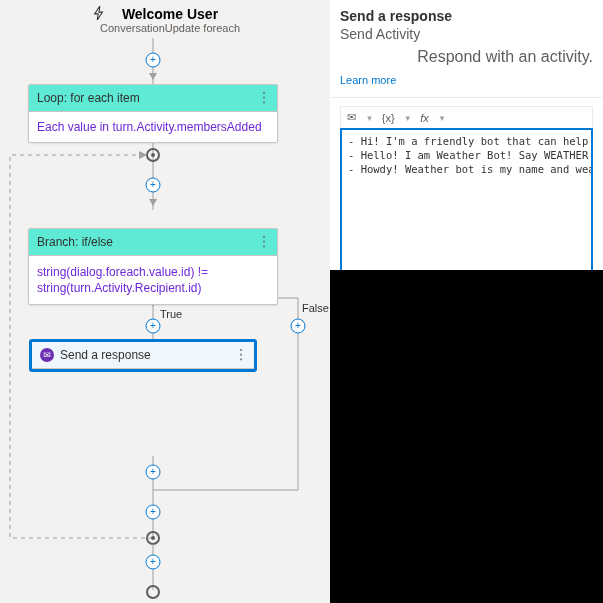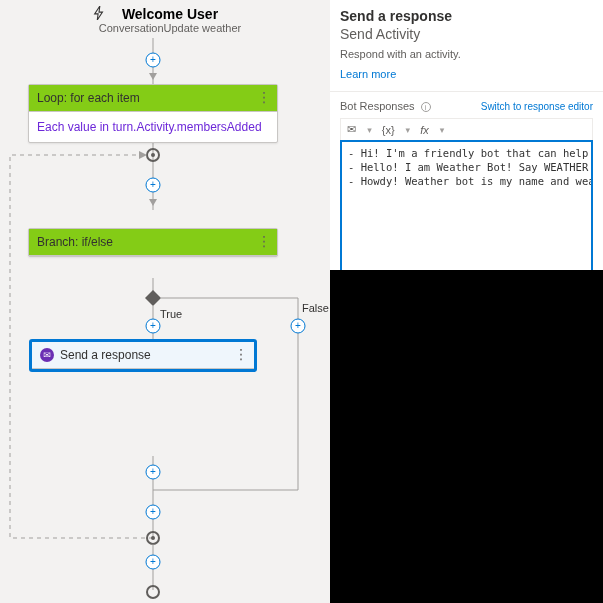--- a/index.html
+++ b/index.html
@@ -9,21 +9,21 @@
 .right-black { position: absolute; left: 330px; top: 270px; width: 273px; height: 333px; background: #000; }
 
 
 .hdr { position: absolute; left: 80px; top: 6px; text-align: center; width: 180px; }
 .hdr-t { font-weight: 600; font-size: 14px; color: #000; }
 .hdr-s { font-size: 11px; color: #605e5c; }
 .bolt { position: absolute; left: 92px; top: 6px; }
 
 
 .node { position: absolute; border: 1px solid #c8c6c4; border-radius: 2px; background: #fff; box-shadow: 0 1px 2px rgba(0,0,0,.08); }
-.node-h { background: #84cc16; padding: 6px 8px; border-bottom: 1px solid #c8c6c4; position: relative; font-size: 12px; }
+.node-h { background: #5eead4; padding: 6px 8px; border-bottom: 1px solid #c8c6c4; position: relative; font-size: 12px; }
 .node-b { padding: 8px; font-size: 12px; color: #6d28d9; }
 .dots { position: absolute; right: 6px; top: 4px; letter-spacing: 0; font-size: 14px; color: #605e5c; cursor: pointer; }
 
 .loop { left: 28px; top: 84px; width: 250px; }
 .branch { left: 28px; top: 228px; width: 250px; }
 
 .sel { left: 30px; top: 340px; width: 226px; border: 2px solid #0078d4; box-shadow: 0 0 0 1px #0078d4; }
 .sel .node-h { background: #eff6fc; display: flex; align-items: center; }
 .sel .node-h .ic { width: 14px; height: 14px; border-radius: 50%; background: #6b2fb3; color: #fff; font-size: 9px; display: flex; align-items: center; justify-content: center; margin-right: 6px; flex: none; }
 .sel .node-b { font-size: 11px; line-height: 1.35; color: #323130; }
@@ -36,21 +36,21 @@
 .plus-t { font-size: 10px; fill: #0078d4; }
 .diamond { fill: #605e5c; }
 .ring { fill: none; stroke: #605e5c; stroke-width: 2; }
 .dot { fill: #605e5c; }
 .lbl { font-size: 11px; fill: #323130; }
 
 
 .rp { padding: 8px 10px; }
 .rp-t { font-size: 14px; font-weight: 600; }
 .rp-s { font-size: 14px; color: #605e5c; margin-top: 2px; }
-.rp-d { font-size: 11px; color: #605e5c; margin-top: 6px; }
+.rp-d { font-size: 16px; color: #605e5c; margin-top: 6px; text-align: right; }
 .rp-lm { font-size: 11px; color: #0078d4; margin-top: 8px; display: inline-block; cursor: pointer; }
 .rp-sep { border-top: 1px solid #edebe9; margin: 10px -10px 8px; }
 .rp-row { display: flex; justify-content: space-between; align-items: center; font-size: 11px; }
 .rp-lbl { color: #605e5c; }
 .rp-link { color: #0078d4; cursor: pointer; font-size: 10px; }
 .info { display:inline-block; width:10px; height:10px; border:1px solid #a19f9d; border-radius:50%; font-size:8px; line-height:9px; text-align:center; color:#a19f9d; margin-left:3px;}
 
 .ed-tool { margin-top: 6px; border: 1px solid #edebe9; border-bottom: none; padding: 4px 6px; display: flex; gap: 10px; align-items: center; color: #605e5c; font-size: 11px; }
 .ed-tool span { cursor: pointer; }
 .editor { border: 2px solid #0078d4; font-family: Consolas, monospace; font-size: 10.5px; color: #333; padding: 4px 6px; height: 148px; white-space: pre; overflow: hidden; line-height: 1.35; }
@@ -58,21 +58,21 @@
 </style>
 </head>
 <body>
 
 <div class="left">
   <svg class="bolt" width="14" height="14" viewBox="0 0 16 16">
       <path d="M9 0L3 9h4l-1 7 6-9H8l1-7z" fill="none" stroke="#323130" stroke-width="1.2"></path>
     </svg>
   <div class="hdr">
     <div class="hdr-t">Welcome User</div>
-    <div class="hdr-s">ConversationUpdate weather</div>
+    <div class="hdr-s">ConversationUpdate foreach</div>
   </div>
 
   <svg class="conn" viewBox="0 0 330 603">
     <line class="line" x1="153" y1="38" x2="153" y2="84"></line>
     <circle class="plus" cx="153" cy="60" r="7"></circle>
       <text class="plus-t" x="150" y="63">+</text>
     <polygon points="153,80 149,73 157,73" fill="#a19f9d"></polygon>
 
     <line class="line" x1="153" y1="138" x2="153" y2="210"></line>
     <circle cx="153" cy="155" r="6" class="ring"></circle>
@@ -119,45 +119,39 @@
       <span class="dots">⋮</span>
     </div>
     <div class="node-b">Each value in turn.Activity.membersAdded</div>
   </div>
 
   <div class="node branch">
     <div class="node-h">
       <span>Branch: if/else</span>
       <span class="dots">⋮</span>
     </div>
+    <div class="node-b" style="line-height:1.35;">string(dialog.foreach.value.id) != string(turn.Activity.Recipient.id)</div>
   </div>
 
   <div class="node sel">
     <div class="node-h">
       <div class="ic">✉</div>
       <span>Send a response</span>
       <span class="dots">⋮</span>
     </div>
   </div>
 </div>
 
 <div class="right">
   <div class="rp">
     <div class="rp-t">Send a response</div>
     <div class="rp-s">Send Activity</div>
     <div class="rp-d">Respond with an activity.</div>
     <a class="rp-lm">Learn more</a>
     <div class="rp-sep"></div>
-    <div class="rp-row">
-      <div>
-        <span class="rp-lbl">Bot Responses</span>
-        <span class="info">i</span>
-      </div>
-      <a class="rp-link">Switch to response editor</a>
-    </div>
     <div class="ed-tool">
       <span>✉</span>
         <span class="caret">▾</span>
       <span>{x}</span>
         <span class="caret">▾</span>
       <span><i>fx</i></span>
         <span class="caret">▾</span>
     </div>
     <div class="editor">- Hi! I'm a friendly bot that can help with the weather. Try
 - Hello! I am Weather Bot! Say WEATHER to get the current con

